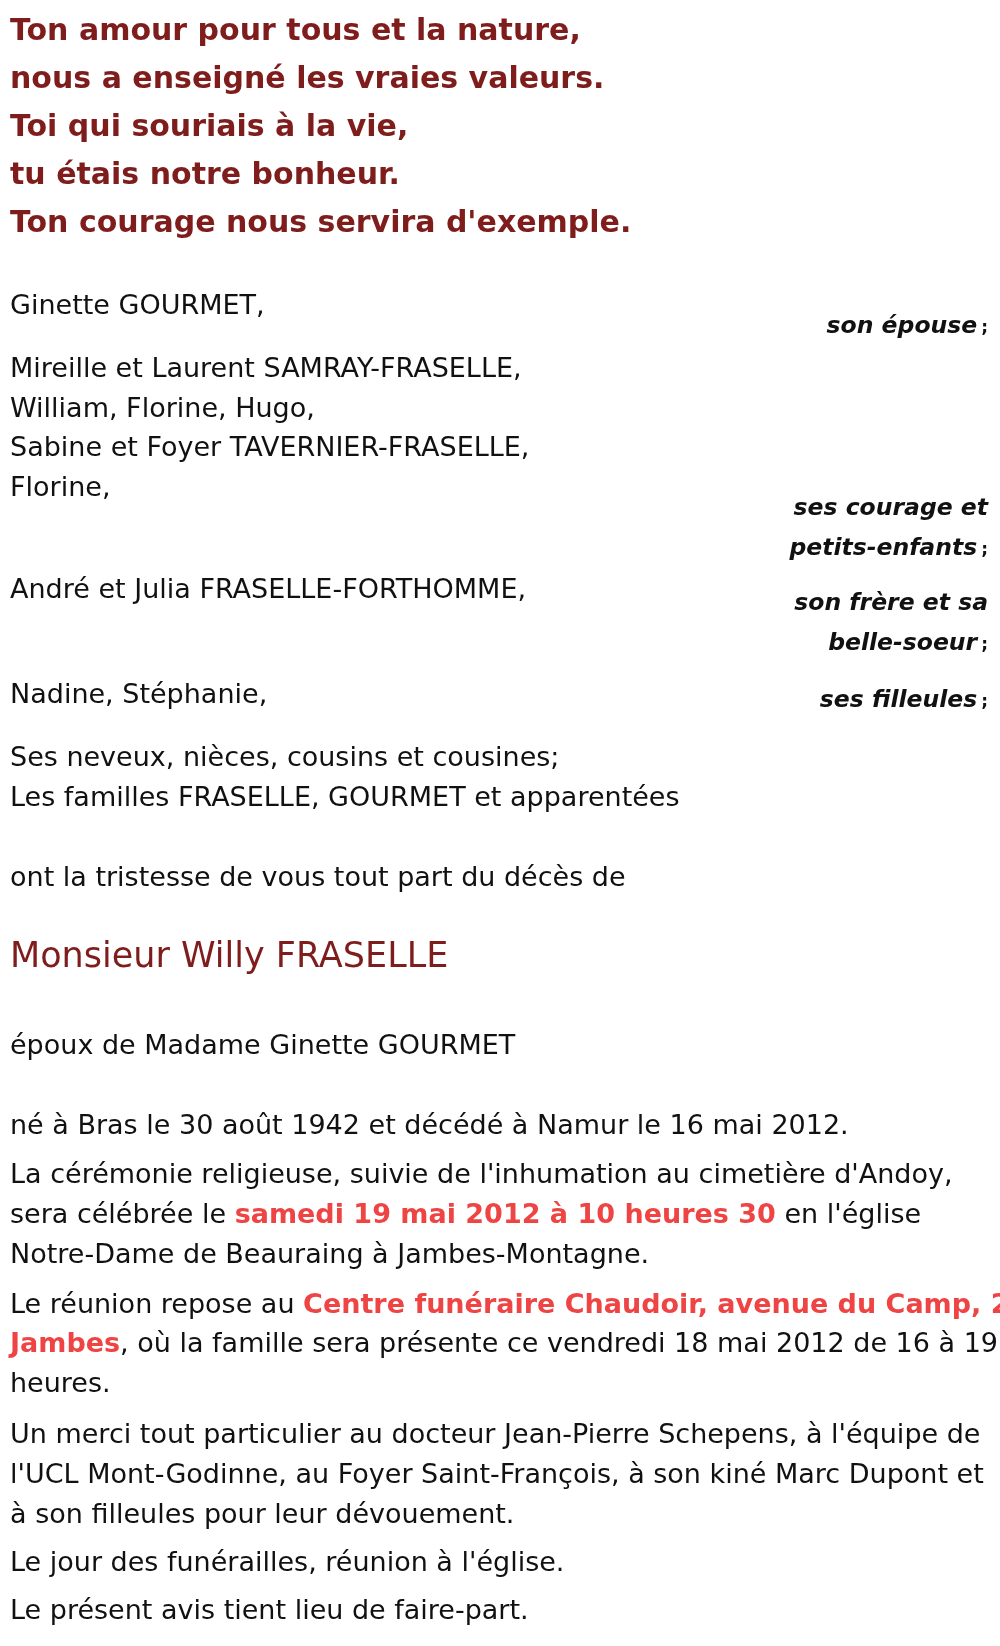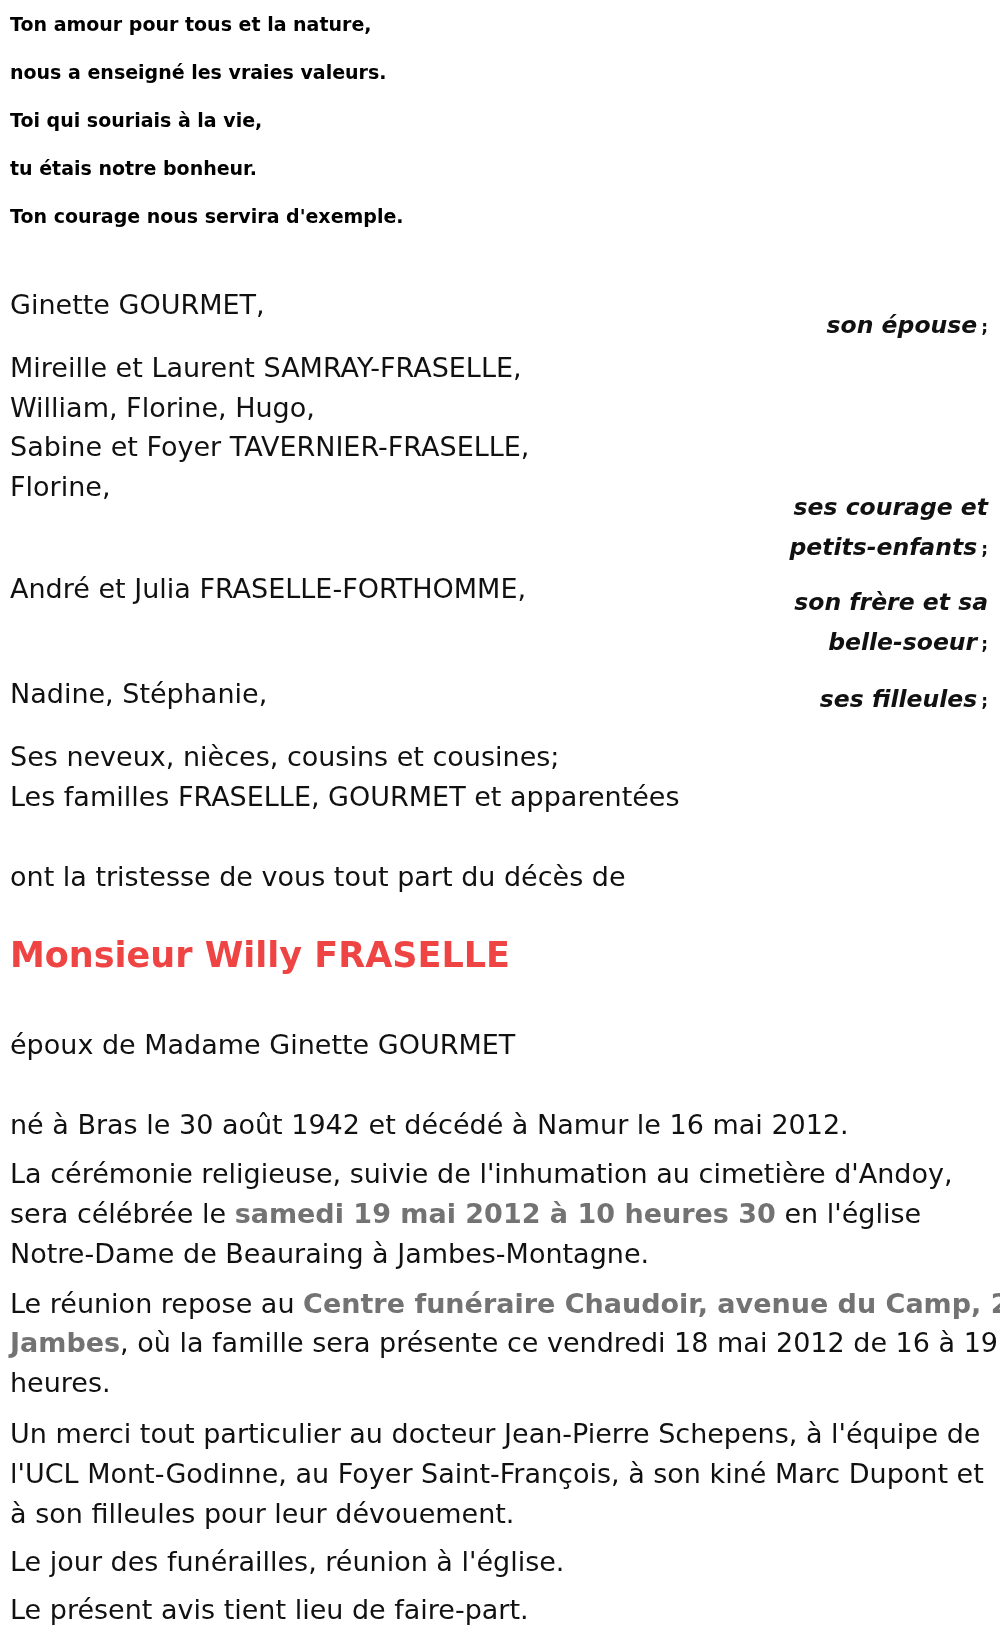--- a/index.html
+++ b/index.html
@@ -1,23 +1,23 @@
 <!DOCTYPE html>
 <html><head>
 <meta charset="utf-8">
 <style>
   html, body { margin: 0; padding: 0; background: #ffffff; }
   body { width: 1000px; height: 1646px; position: relative; overflow: hidden;
          font-family: "DejaVu Sans", sans-serif; color: #111111; }
   .ln { position: absolute; left: 10px; white-space: nowrap; font-size: 27px; line-height: 1; }
-  .verse { font-weight: bold; font-size: 19px; color: #000000; }
+  .verse { font-weight: bold; font-size: 30px; color: #7f1d1d; }
   .rt { position: absolute; right: 12px; white-space: nowrap; font-style: italic; font-size: 23.5px; line-height: 1; text-align: right; font-weight: bold; }
   .semi { font-style: normal; font-size: 17px; margin-left: 4px; }
-  .name { font-weight: bold; font-size: 35px; color: #ef4444; }
-  b { font-weight: bold; color: #737373; }
+  .name { font-weight: normal; font-size: 35px; color: #7f1d1d; }
+  b { font-weight: bold; color: #ef4444; }
 </style>
 </head>
 <body>
 
 <div class="ln verse" style="top:15px">Ton amour pour tous et la nature,</div>
 <div class="ln verse" style="top:63px">nous a enseigné les vraies valeurs.</div>
 <div class="ln verse" style="top:111px">Toi qui souriais à la vie,</div>
 <div class="ln verse" style="top:159px">tu étais notre bonheur.</div>
 <div class="ln verse" style="top:207px">Ton courage nous servira d'exemple.</div>
 

